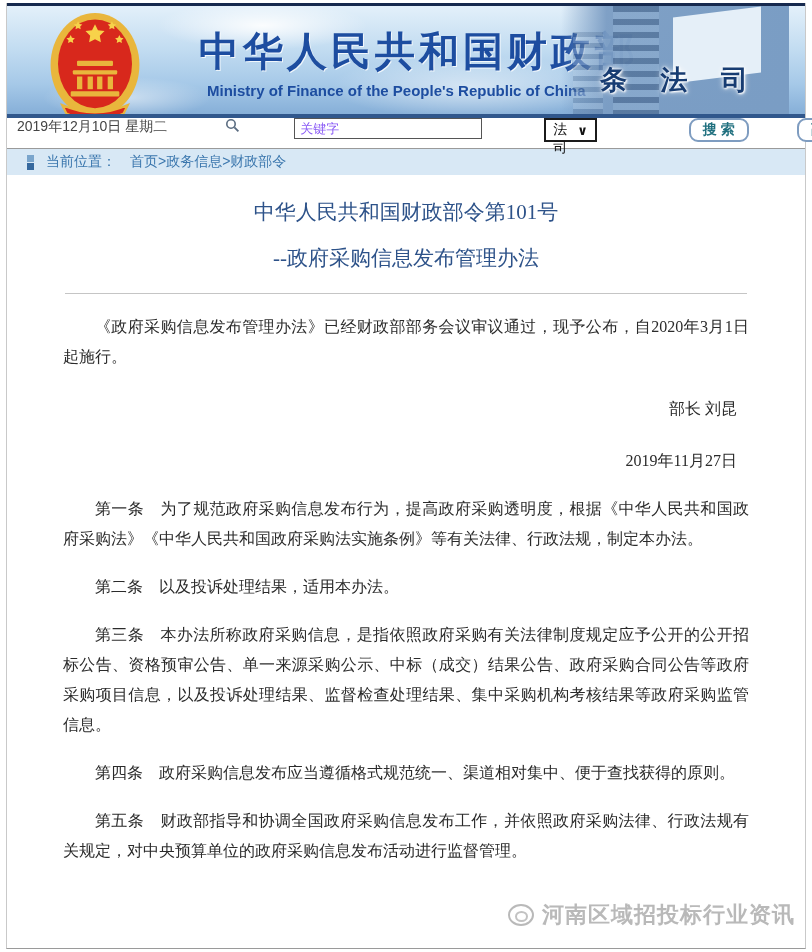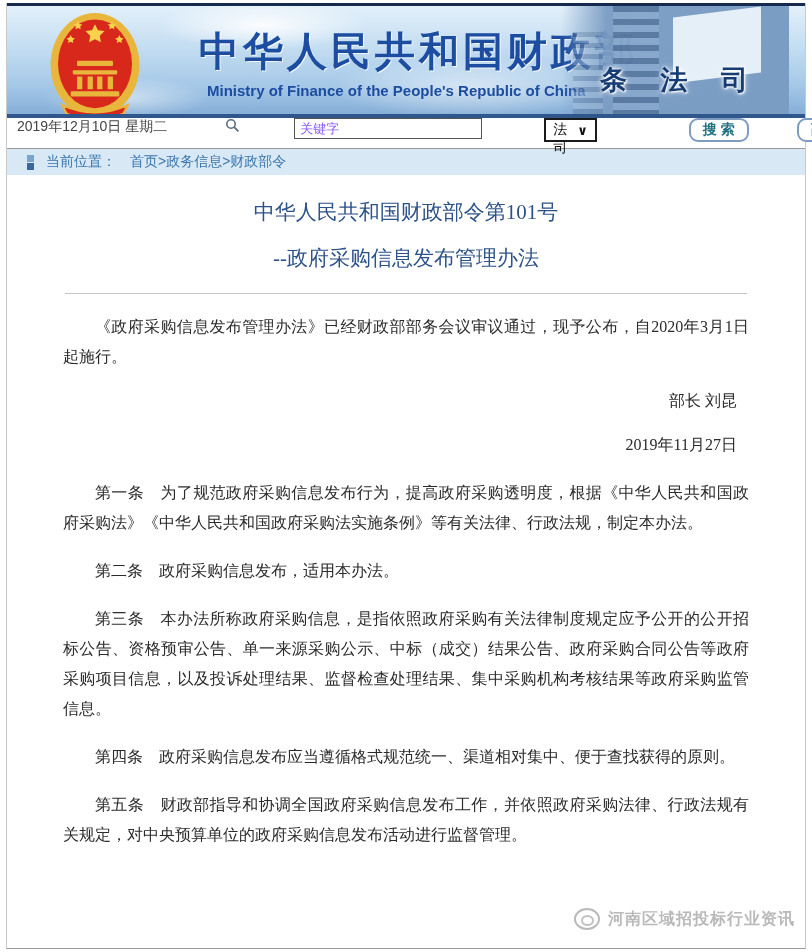--- a/index.html
+++ b/index.html
@@ -56,33 +56,33 @@
     background:linear-gradient(180deg,#7aa5cc 0 44%,#d8e8f5 44% 56%,#35689e 56% 100%); }
   .crumb-label { margin-right:14px; }
   .crumb-path { cursor:pointer; }
 
   
   .doc { position:relative; padding:14px 56px 10px;
     font-family:"Liberation Serif","DejaVu Serif",serif; color:#2b2b2b; height:771px; overflow:hidden; }
   .doc-title { text-align:center; font-size:21px; font-weight:normal; color:#2d5289; line-height:46px; }
   .doc-hr { border:none; border-top:1px solid #c5c5c5; margin:12px 2px 0; }
   .doc p { font-size:16px; line-height:30px; text-indent:2em; margin-top:18px; text-align:justify; }
-  .sign-line { text-align:right; font-size:16px; line-height:30px; margin-top:14px; padding-right:12px; }
+  .sign-line { text-align:right; font-size:16px; line-height:30px; margin-top:22px; padding-right:12px; }
   .body-title { text-align:center; font-size:17px; font-weight:bold; color:#111;
     margin-top:62px; line-height:30px; }
   .body-title + p { margin-top:24px; }
 
   
   .watermark { position:absolute; right:10px; bottom:16px; display:flex; align-items:center;
     gap:8px; pointer-events:none; color:rgba(168,168,168,.8); }
   .wm-icon { width:26px; height:22px; border:2px solid rgba(168,168,168,.8); border-radius:50%;
     position:relative; }
   .wm-icon::after { content:""; position:absolute; left:5px; top:5px; width:9px; height:7px;
     border:2px solid rgba(168,168,168,.7); border-radius:50%; }
-  .wm-text { font-size:16px; font-weight:bold; letter-spacing:1px;
+  .wm-text { font-size:22px; font-weight:bold; letter-spacing:1px;
     font-family:Liberation Mono, monospace; }
 </style>
 </head>
 <body>
 
 <div class="page">
 
   <div class="banner">
     <div class="emblem">
       <svg viewBox="0 0 90 104" width="96" height="110" aria-hidden="true">
@@ -145,21 +145,21 @@
   <div class="doc">
     <div class="doc-title">中华人民共和国财政部令第101号</div>
     <div class="doc-title">--政府采购信息发布管理办法</div>
     <hr class="doc-hr">
 
     <p>《政府采购信息发布管理办法》已经财政部部务会议审议通过，现予公布，自2020年3月1日起施行。</p>
     <div class="sign-line">部长 刘昆</div>
     <div class="sign-line">2019年11月27日</div>
 
     <p>第一条　为了规范政府采购信息发布行为，提高政府采购透明度，根据《中华人民共和国政府采购法》《中华人民共和国政府采购法实施条例》等有关法律、行政法规，制定本办法。</p>
-    <p>第二条　政府采购信息发布，适用本办法。</p>
+    <p>第二条　以及投诉处理结果，适用本办法。</p>
     <p>第三条　本办法所称政府采购信息，是指依照政府采购有关法律制度规定应予公开的公开招标公告、资格预审公告、单一来源采购公示、中标（成交）结果公告、政府采购合同公告等政府采购项目信息，以及投诉处理结果、监督检查处理结果、集中采购机构考核结果等政府采购监管信息。</p>
     <p>第四条　政府采购信息发布应当遵循格式规范统一、渠道相对集中、便于查找获得的原则。</p>
     <p>第五条　财政部指导和协调全国政府采购信息发布工作，并依照政府采购法律、行政法规有关规定，对中央预算单位的政府采购信息发布活动进行监督管理。</p>
 
     <div class="watermark">
       <span class="wm-icon"></span>
       <span class="wm-text">河南区域招投标行业资讯</span>
     </div>
   </div>
 

